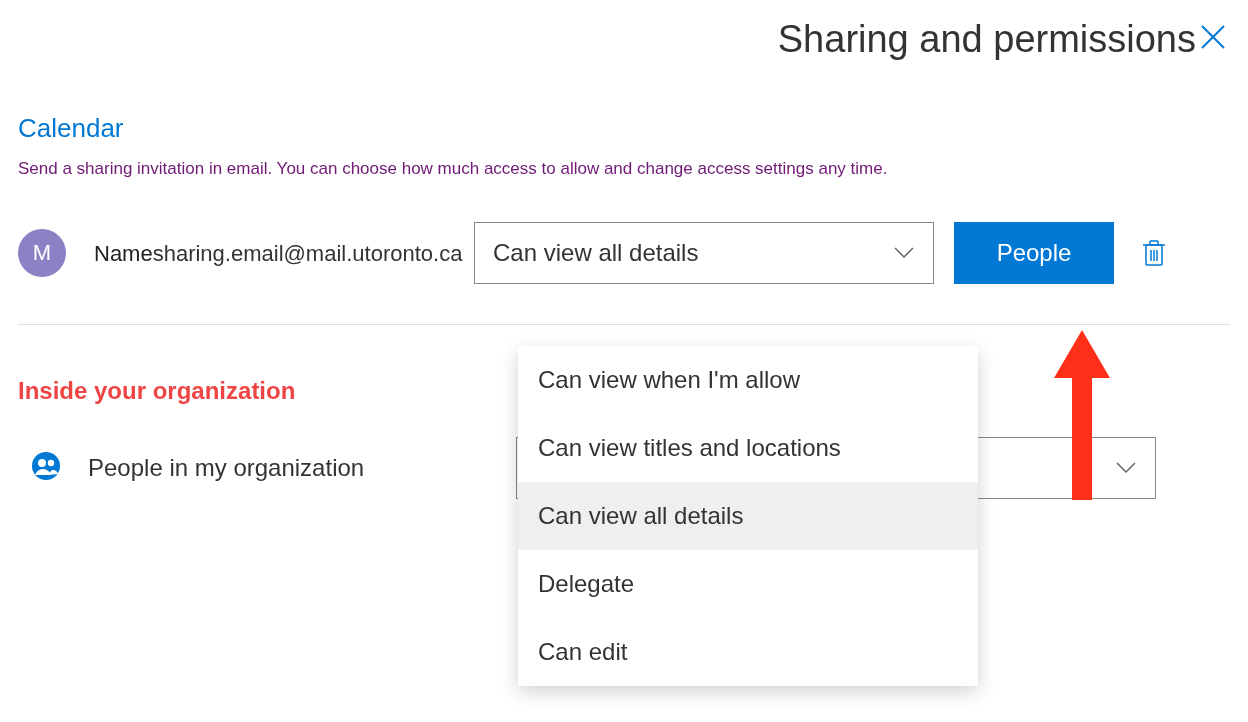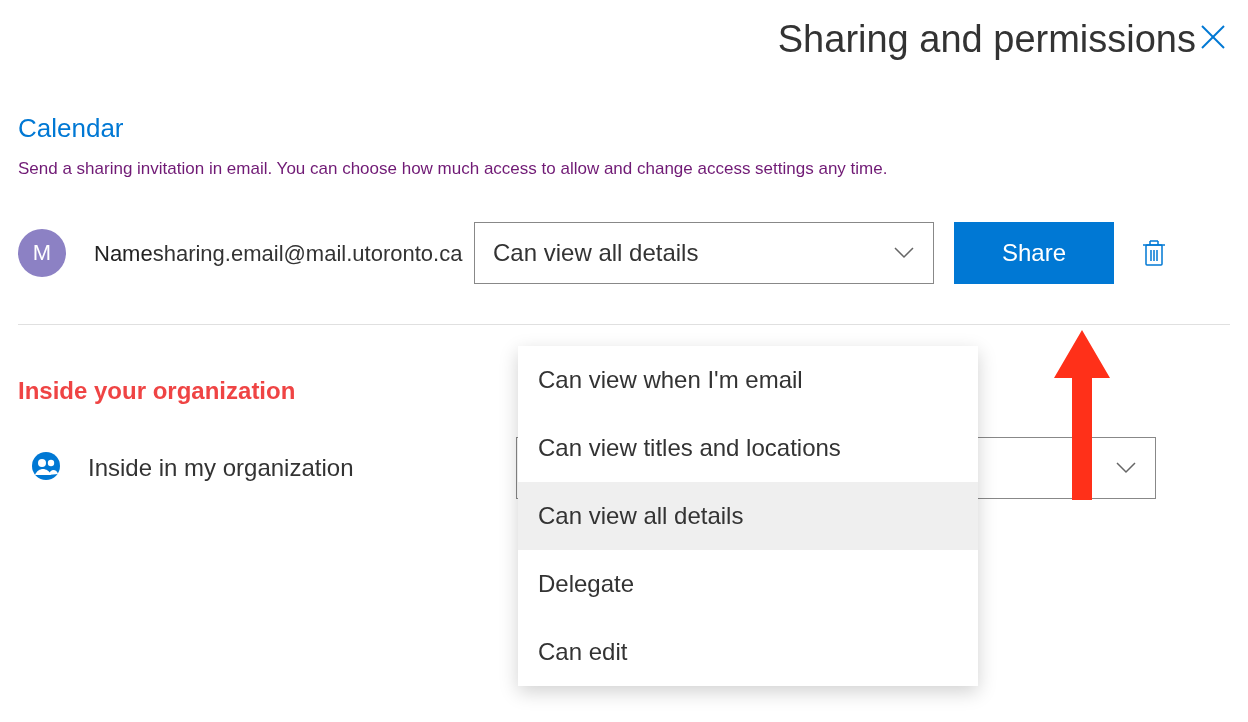--- a/index.html
+++ b/index.html
@@ -215,62 +215,62 @@
     <div class="select-box">
       <span>Can view all details</span>
       <span class="chevron">
         <svg width="22" height="14" viewBox="0 0 22 14">
           <polyline points="2,2 11,11 20,2" fill="none" stroke="#666" stroke-width="1.5"></polyline>
         </svg>
       </span>
     </div>
 
     <button class="share-btn">
-      <span>Share</span>
+      <span>People</span>
     </button>
 
     <div class="trash-btn">
       <span>
         <svg width="26" height="30" viewBox="0 0 26 30">
           <rect x="5" y="7" width="16" height="20" rx="1" fill="none" stroke="#0078d4" stroke-width="1.5"></rect>
           <line x1="2" y1="7" x2="24" y2="7" stroke="#0078d4" stroke-width="1.5"></line>
           <line x1="9" y1="3" x2="17" y2="3" stroke="#0078d4" stroke-width="1.5"></line>
           <line x1="9" y1="3" x2="9" y2="7" stroke="#0078d4" stroke-width="1.5"></line>
           <line x1="17" y1="3" x2="17" y2="7" stroke="#0078d4" stroke-width="1.5"></line>
           <line x1="10" y1="12" x2="10" y2="23" stroke="#0078d4" stroke-width="1.5"></line>
           <line x1="13" y1="12" x2="13" y2="23" stroke="#0078d4" stroke-width="1.5"></line>
           <line x1="16" y1="12" x2="16" y2="23" stroke="#0078d4" stroke-width="1.5"></line>
         </svg>
       </span>
     </div>
   </div>
 
   <div class="dropdown-menu">
-    <div class="dropdown-item">Can view when I'm email</div>
+    <div class="dropdown-item">Can view when I'm allow</div>
     <div class="dropdown-item">Can view titles and locations</div>
     <div class="dropdown-item selected">Can view all details</div>
     <div class="dropdown-item">Delegate</div>
     <div class="dropdown-item">Can edit</div>
   </div>
 
   <div class="org-heading">Inside your organization</div>
 
   <div class="org-row">
     <div class="org-icon">
       <span>
         <svg width="30" height="30" viewBox="0 0 30 30">
           <circle cx="15" cy="15" r="14" fill="#0078d4"></circle>
           <circle cx="11" cy="12" r="4" fill="#fff"></circle>
           <circle cx="20" cy="12" r="3.2" fill="#fff"></circle>
           <path d="M4 24c1.5-4 5-6 8-6s6.5 2 8 6" fill="#fff"></path>
           <path d="M17 24c1-3 3.5-5 5.5-5s3.8 1.5 4.5 4" fill="#fff"></path>
         </svg>
       </span>
     </div>
-    <div class="org-label">Inside in my organization</div>
+    <div class="org-label">People in my organization</div>
 
     <div class="org-select">
       <span class="chevron">
         <svg width="22" height="14" viewBox="0 0 22 14">
           <polyline points="2,2 11,11 20,2" fill="none" stroke="#666" stroke-width="1.5"></polyline>
         </svg>
       </span>
     </div>
   </div>
 

